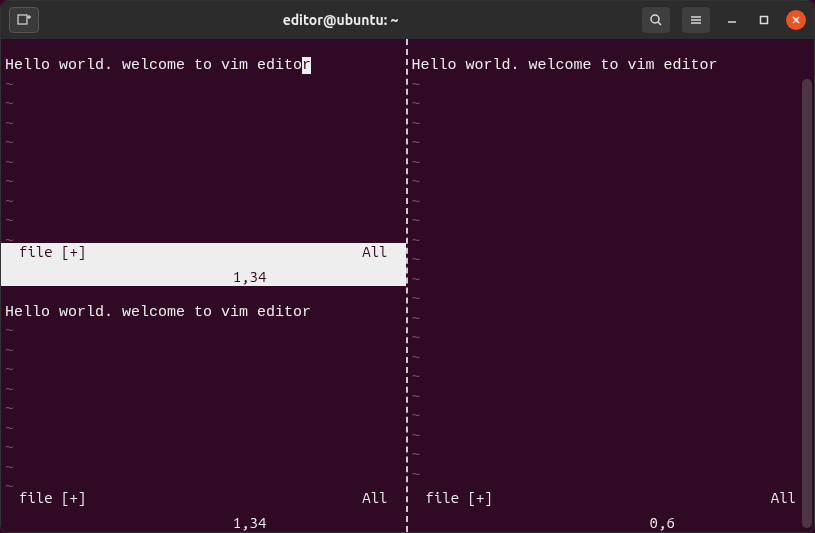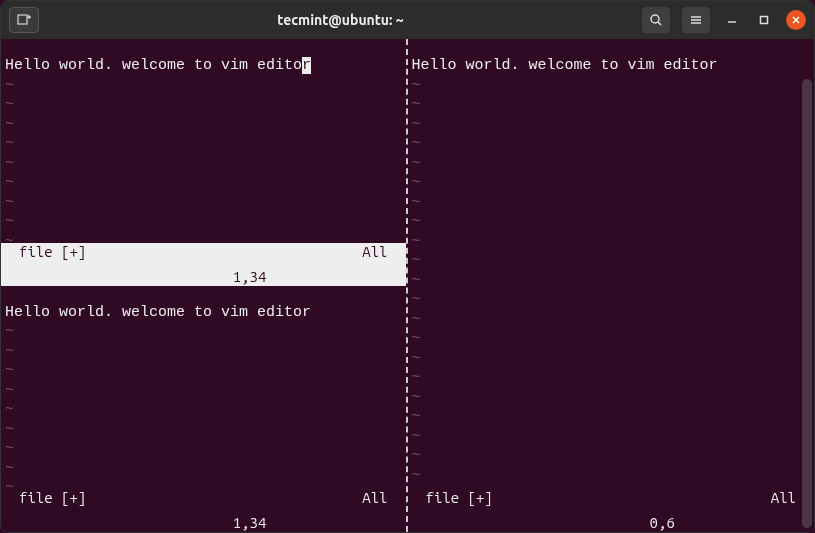--- a/index.html
+++ b/index.html
@@ -162,21 +162,21 @@
 <div class="titlebar">
   <div class="titlebar-left">
     <div class="newtab-btn">
       <svg width="16" height="16" viewBox="0 0 16 16">
           <rect x="2" y="3" width="9" height="9" fill="none" stroke="#ccc" stroke-width="1.3"></rect>
           <line x1="11" y1="5" x2="15" y2="5" stroke="#ccc" stroke-width="1.3"></line>
           <line x1="13" y1="3" x2="13" y2="7" stroke="#ccc" stroke-width="1.3"></line>
         </svg>
     </div>
   </div>
-  <div class="titlebar-center">tecmint@ubuntu: ~</div>
+  <div class="titlebar-center">editor@ubuntu: ~</div>
   <div class="titlebar-right">
     <div class="icon-btn">
       <svg width="14" height="14" viewBox="0 0 14 14">
           <circle cx="6" cy="6" r="4" fill="none" stroke="#ddd" stroke-width="1.5"></circle>
           <line x1="9" y1="9" x2="12" y2="12" stroke="#ddd" stroke-width="1.5"></line>
         </svg>
     </div>
     <div class="icon-btn">
       <svg width="14" height="14" viewBox="0 0 14 14">
           <line x1="2" y1="4" x2="12" y2="4" stroke="#ddd" stroke-width="1.5"></line>

